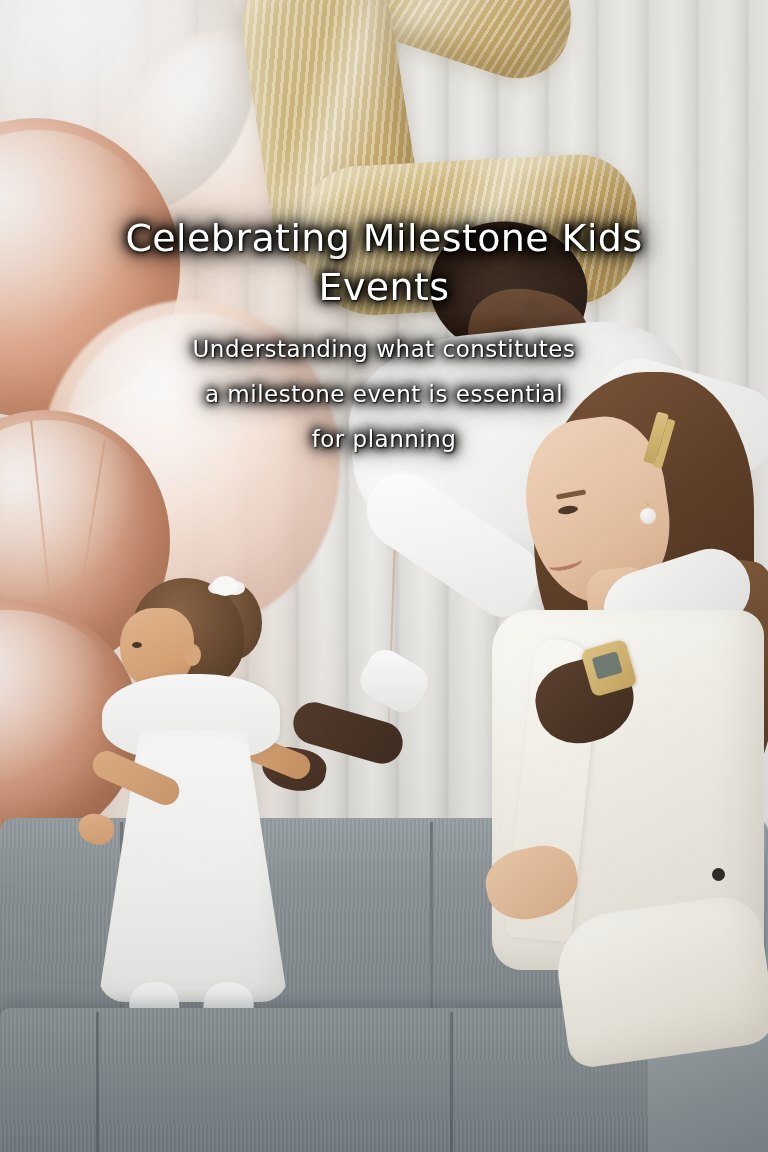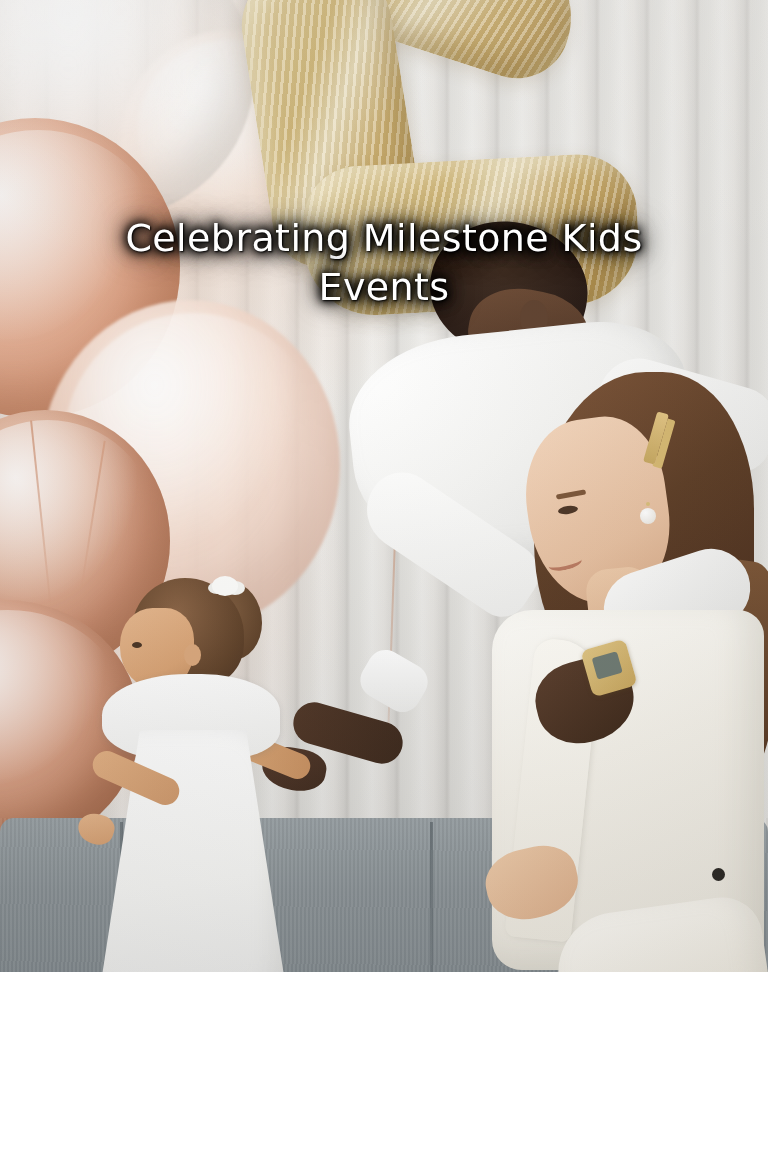--- a/index.html
+++ b/index.html
@@ -6,21 +6,21 @@
   * { margin:0; padding:0; box-sizing:border-box; }
   html, body {
     width:768px; height:1152px;
     background:#ffffff;
     font-family:"DejaVu Sans", sans-serif;
     overflow:hidden;
   }
 
   .pin {
     position:relative;
-    width:768px; height:972px;
+    width:768px; height:1152px;
     overflow:hidden;
     background:#e9e7e3;
   }
 
   
   .photo { position:absolute; inset:0; overflow:hidden; }
 
   
   .wall {
     position:absolute; left:0; top:0; width:100%; height:86%;
@@ -534,17 +534,22 @@
     <div class="sofa-arm"></div>
     <div class="w-leg"></div>
     <div class="w-hand-lap"></div>
 
     <div class="photo-grade"></div>
   </div>
 
   <div class="overlay">
     <div class="title-block">
       <div class="headline">Celebrating Milestone Kids Events</div>
+      <div class="subhead">
+        <span class="ln">Understanding what constitutes</span>
+        <span class="ln">a milestone event is essential</span>
+        <span class="ln">for planning</span>
+      </div>
     </div>
   </div>
 
 
 </div>
 
 </body></html>

